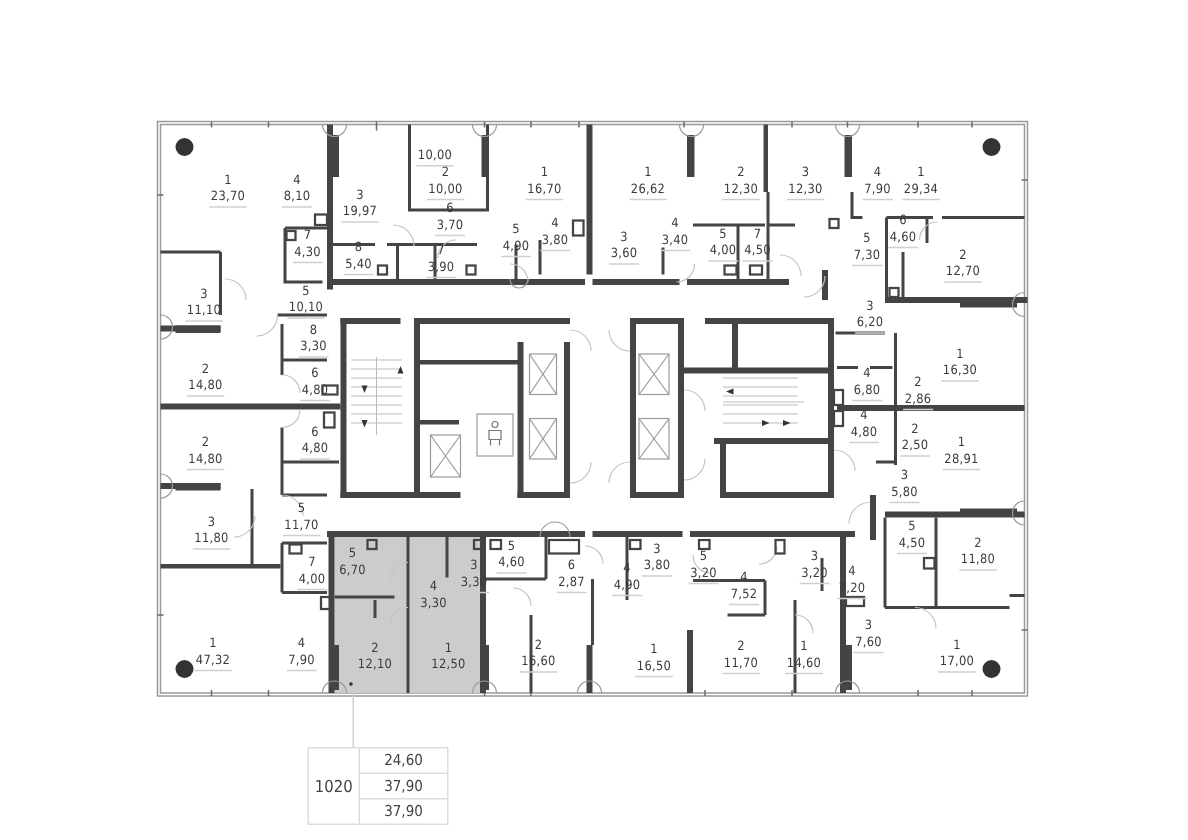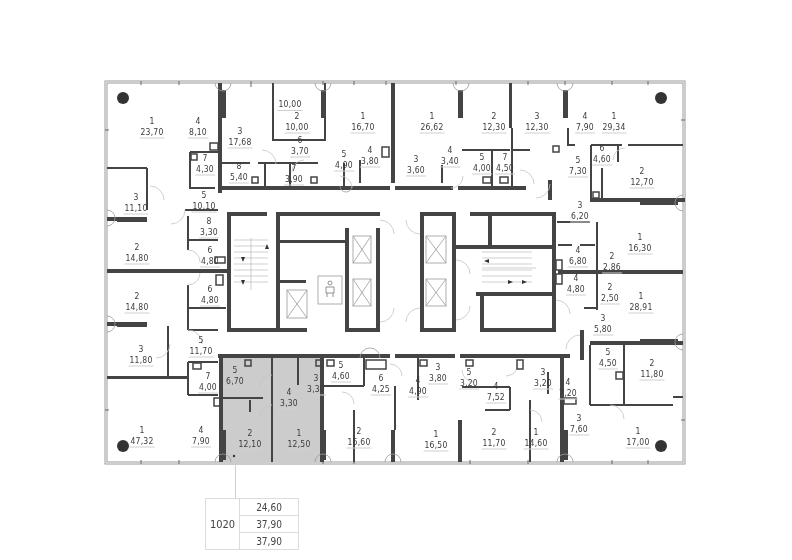--- a/index.html
+++ b/index.html
@@ -322,21 +322,21 @@
     <div class="room" style="left: 152px; top: 127px;">
       <span class="num">1</span>
       <span class="area">23,70</span>
     </div>
     <div class="room" style="left: 198px; top: 127px;">
       <span class="num">4</span>
       <span class="area">8,10</span>
     </div>
     <div class="room" style="left: 240px; top: 137px;">
       <span class="num">3</span>
-      <span class="area">17,68</span>
+      <span class="area">19,97</span>
     </div>
     <div class="room" style="left: 290px; top: 105px;">
       <span class="num"></span>
       <span class="area">10,00</span>
     </div>
     <div class="room" style="left: 297px; top: 122px;">
       <span class="num">2</span>
       <span class="area">10,00</span>
     </div>
     <div class="room" style="left: 300px; top: 146px;">
@@ -514,21 +514,21 @@
     <div class="room" style="left: 299px; top: 439px;">
       <span class="num">1</span>
       <span class="area">12,50</span>
     </div>
     <div class="room" style="left: 341px; top: 371px;">
       <span class="num">5</span>
       <span class="area">4,60</span>
     </div>
     <div class="room" style="left: 381px; top: 384px;">
       <span class="num">6</span>
-      <span class="area">4,25</span>
+      <span class="area">2,87</span>
     </div>
     <div class="room" style="left: 359px; top: 437px;">
       <span class="num">2</span>
       <span class="area">16,60</span>
     </div>
     <div class="room" style="left: 418px; top: 386px;">
       <span class="num">4</span>
       <span class="area">4,90</span>
     </div>
     <div class="room" style="left: 438px; top: 373px;">

